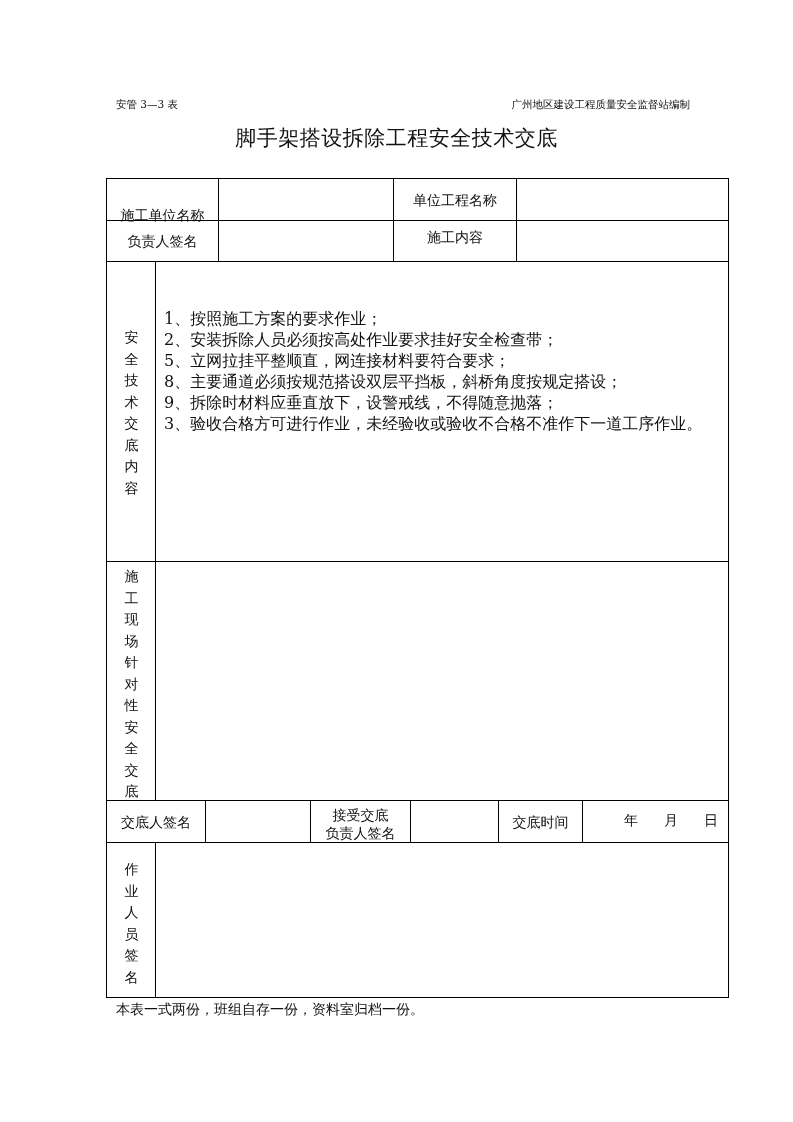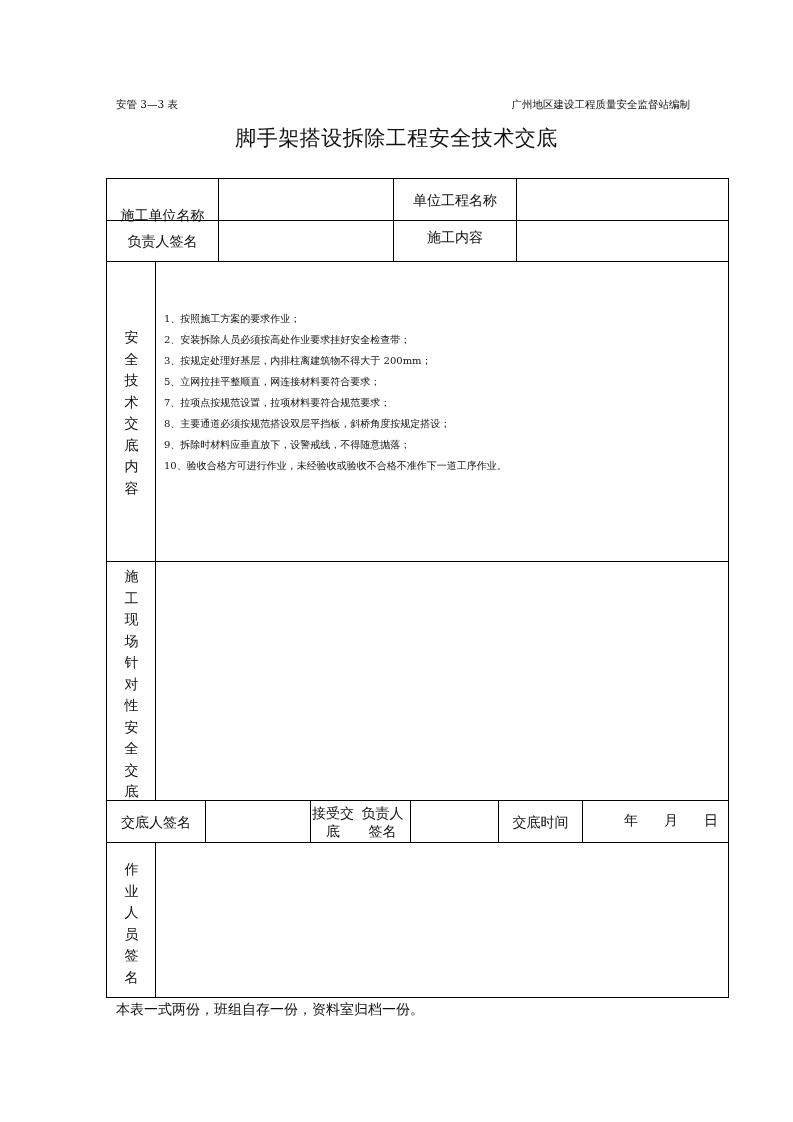--- a/index.html
+++ b/index.html
@@ -9,21 +9,21 @@
   .hdr-left { left:116px; top:98px; font-size:10.5px; }
   .hdr-right { left:484px; top:98px; font-size:10.5px; width:206px; text-align:right; }
   .title { left:0; width:793px; top:124px; text-align:center; font-size:21px;
            font-family:"DejaVu Sans","Liberation Sans",sans-serif; letter-spacing:0.5px; }
   .line-h { position:absolute; height:1.3px; background:#000; }
   .line-v { position:absolute; width:1.3px; background:#000; }
   .cell-text { position:absolute; font-size:14px; display:flex; align-items:center; justify-content:center;
                text-align:center; line-height:18px; }
   .vert { position:absolute; font-size:14px; text-align:center; line-height:21.5px; width:49px; }
   .vert span { display:block; }
-  .items { position:absolute; left:164px; top:308px; font-size:10px; line-height:21px; }
+  .items { position:absolute; left:164px; top:308px; font-size:16px; line-height:21px; }
   .items div { white-space:nowrap; }
   .footer { left:116px; top:1001px; font-size:14px; }
 </style>
 </head>
 <body>
 
 <div class="abs hdr-left">安管 3—3 表</div>
 <div class="abs hdr-right">广州地区建设工程质量安全监督站编制</div>
 <div class="abs title">脚手架搭设拆除工程安全技术交底</div>
 
@@ -70,46 +70,44 @@
   <span>技</span>
   <span>术</span>
   <span>交</span>
   <span>底</span>
   <span>内</span>
   <span>容</span>
 </div>
 <div class="items">
   <div>1、按照施工方案的要求作业；</div>
   <div>2、安装拆除人员必须按高处作业要求挂好安全检查带；</div>
-  <div>3、按规定处理好基层，内排柱离建筑物不得大于 200mm；</div>
   <div>5、立网拉挂平整顺直，网连接材料要符合要求；</div>
-  <div>7、拉项点按规范设置，拉项材料要符合规范要求；</div>
   <div>8、主要通道必须按规范搭设双层平挡板，斜桥角度按规定搭设；</div>
   <div>9、拆除时材料应垂直放下，设警戒线，不得随意抛落；</div>
-  <div>10、验收合格方可进行作业，未经验收或验收不合格不准作下一道工序作业。</div>
+  <div>3、验收合格方可进行作业，未经验收或验收不合格不准作下一道工序作业。</div>
 </div>
 
 <div class="vert" style="left:107px; top:566px;">
   <span>施</span>
   <span>工</span>
   <span>现</span>
   <span>场</span>
   <span>针</span>
   <span>对</span>
   <span>性</span>
   <span>安</span>
   <span>全</span>
   <span>交</span>
   <span>底</span>
 </div>
 <div class="abs" style="left:157px; top:563px; width:570px; height:236px;"></div>
 
 <div class="cell-text" style="left:107px; top:801px; width:98px; height:41px;">交底人签名</div>
 <div class="cell-text" style="left:206px; top:801px; width:104px; height:41px;"></div>
-<div class="cell-text" style="left:311px; top:801px; width:99px; height:41px; flex-direction:row;">
+<div class="cell-text" style="left:311px; top:801px; width:99px; height:41px; flex-direction:column;justify-content:flex-end;">
   <span>接受交底</span>
   <span>负责人签名</span>
 </div>
 <div class="cell-text" style="left:411px; top:801px; width:87px; height:41px;"></div>
 <div class="cell-text" style="left:499px; top:801px; width:83px; height:41px;">交底时间</div>
 <div class="abs" style="left:583px; top:801px; width:145px; height:41px;">
   <span class="abs" style="left:41px; top:11px; font-size:14px;">年</span>
   <span class="abs" style="left:81px; top:11px; font-size:14px;">月</span>
   <span class="abs" style="left:121px; top:11px; font-size:14px;">日</span>
 </div>

